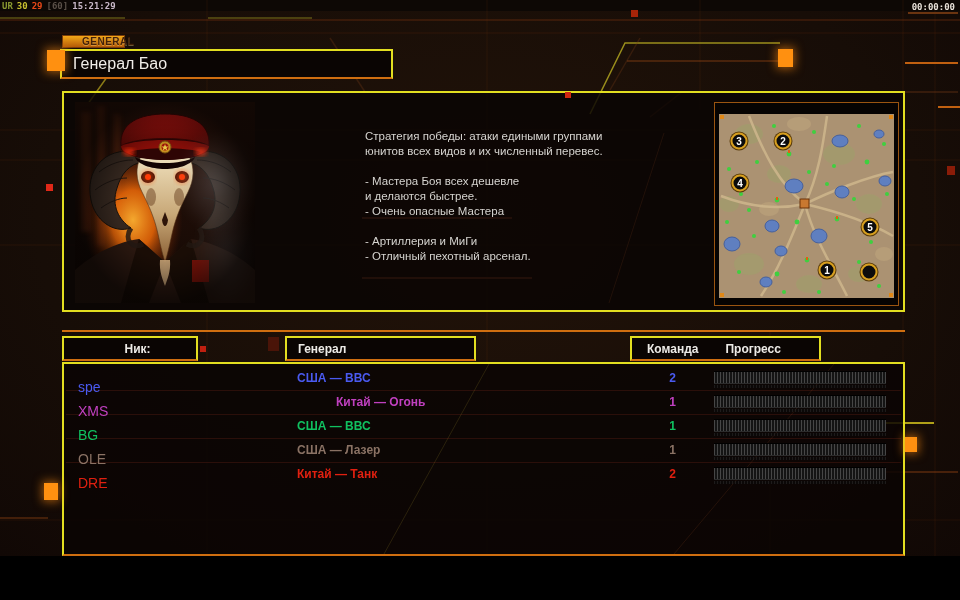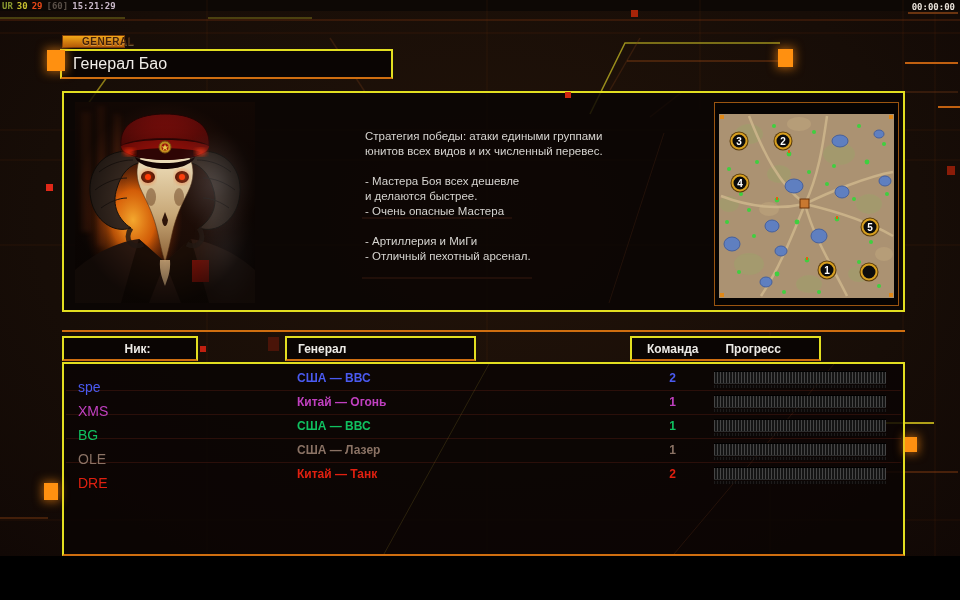--- a/index.html
+++ b/index.html
@@ -333,21 +333,21 @@
     </svg>
   <div class="prow" style="top: 3px;">
     <span class="pnick" style="color: rgb(74, 90, 240);">spe</span>
     <span class="pgen" style="color: rgb(74, 90, 240);">США — ВВС</span>
     <span class="pteam" style="color: rgb(74, 90, 240);">2</span>
     <div class="pbar"></div>
   </div>
       <div class="psep" style="top: 26px;"></div>
       <div class="prow" style="top: 27px;">
     <span class="pnick" style="color: rgb(192, 64, 192); text-align: center;">XMS</span>
-    <span class="pgen" style="color: rgb(192, 64, 192);">Китай — Огонь</span>
+    <span class="pgen" style="color: rgb(192, 64, 192); margin-left: 39px;">Китай — Огонь</span>
     <span class="pteam" style="color: rgb(192, 64, 192);">1</span>
     <div class="pbar"></div>
   </div>
       <div class="psep" style="top: 50px;"></div>
       <div class="prow" style="top: 51px;">
     <span class="pnick" style="color: rgb(16, 192, 96);">BG</span>
     <span class="pgen" style="color: rgb(16, 192, 96);">США — ВВС</span>
     <span class="pteam" style="color: rgb(16, 192, 96);">1</span>
     <div class="pbar"></div>
   </div>

